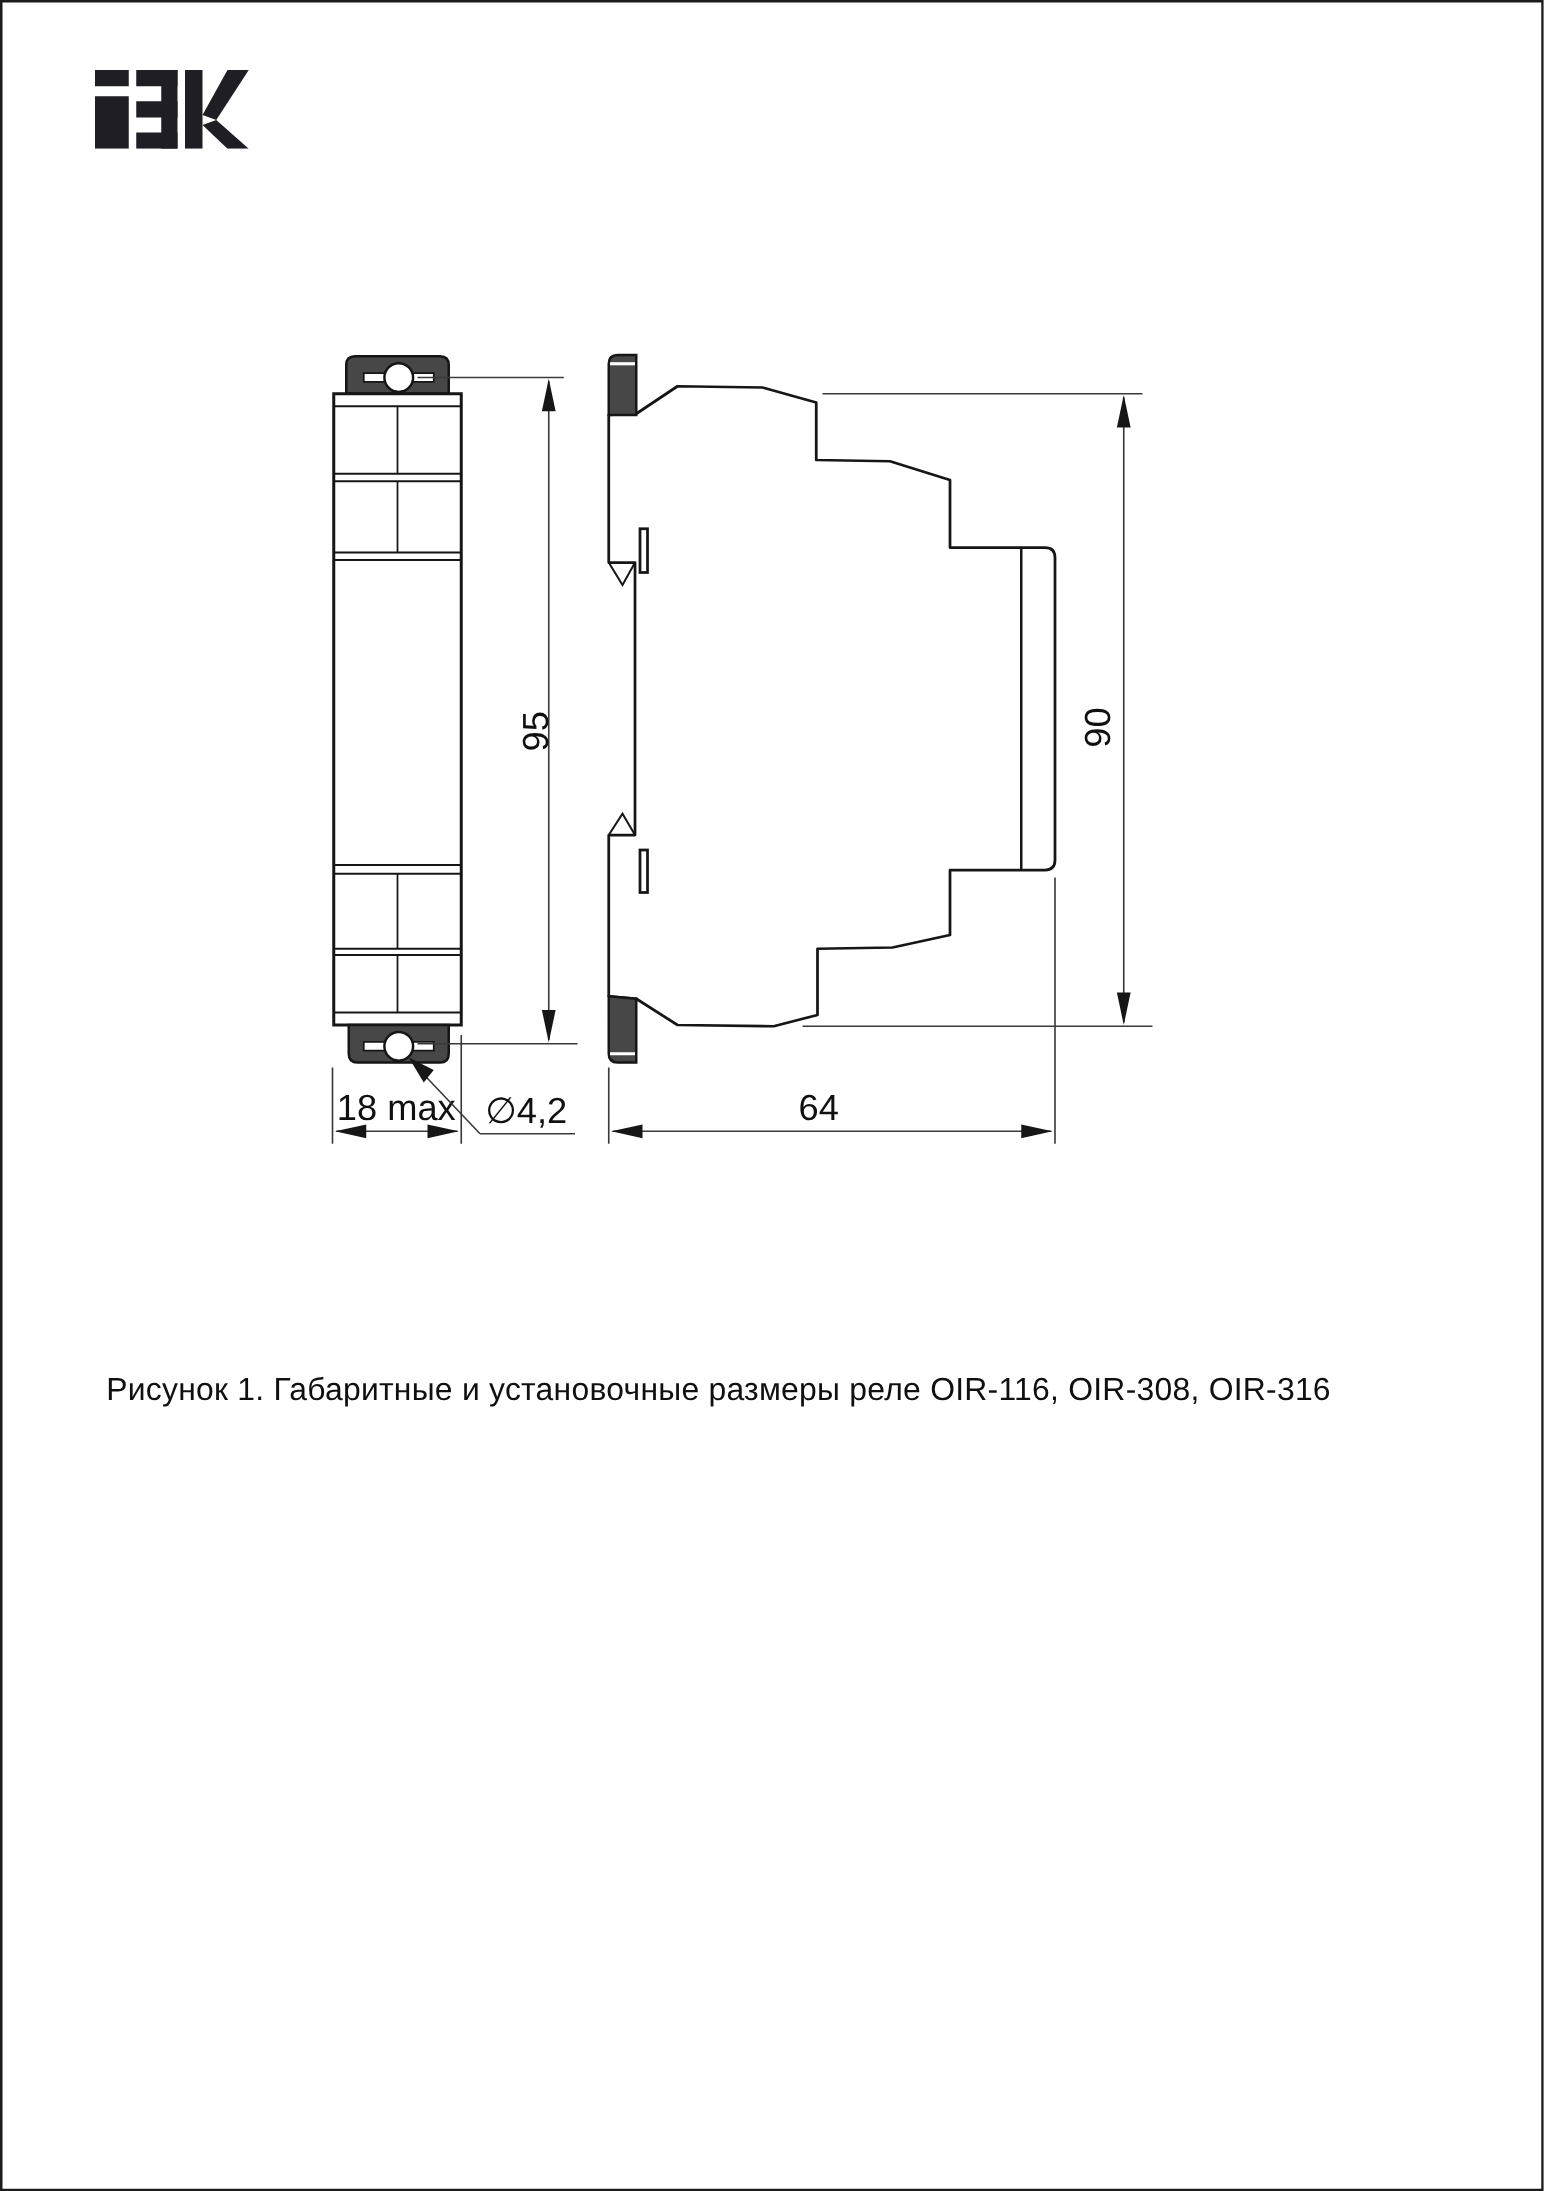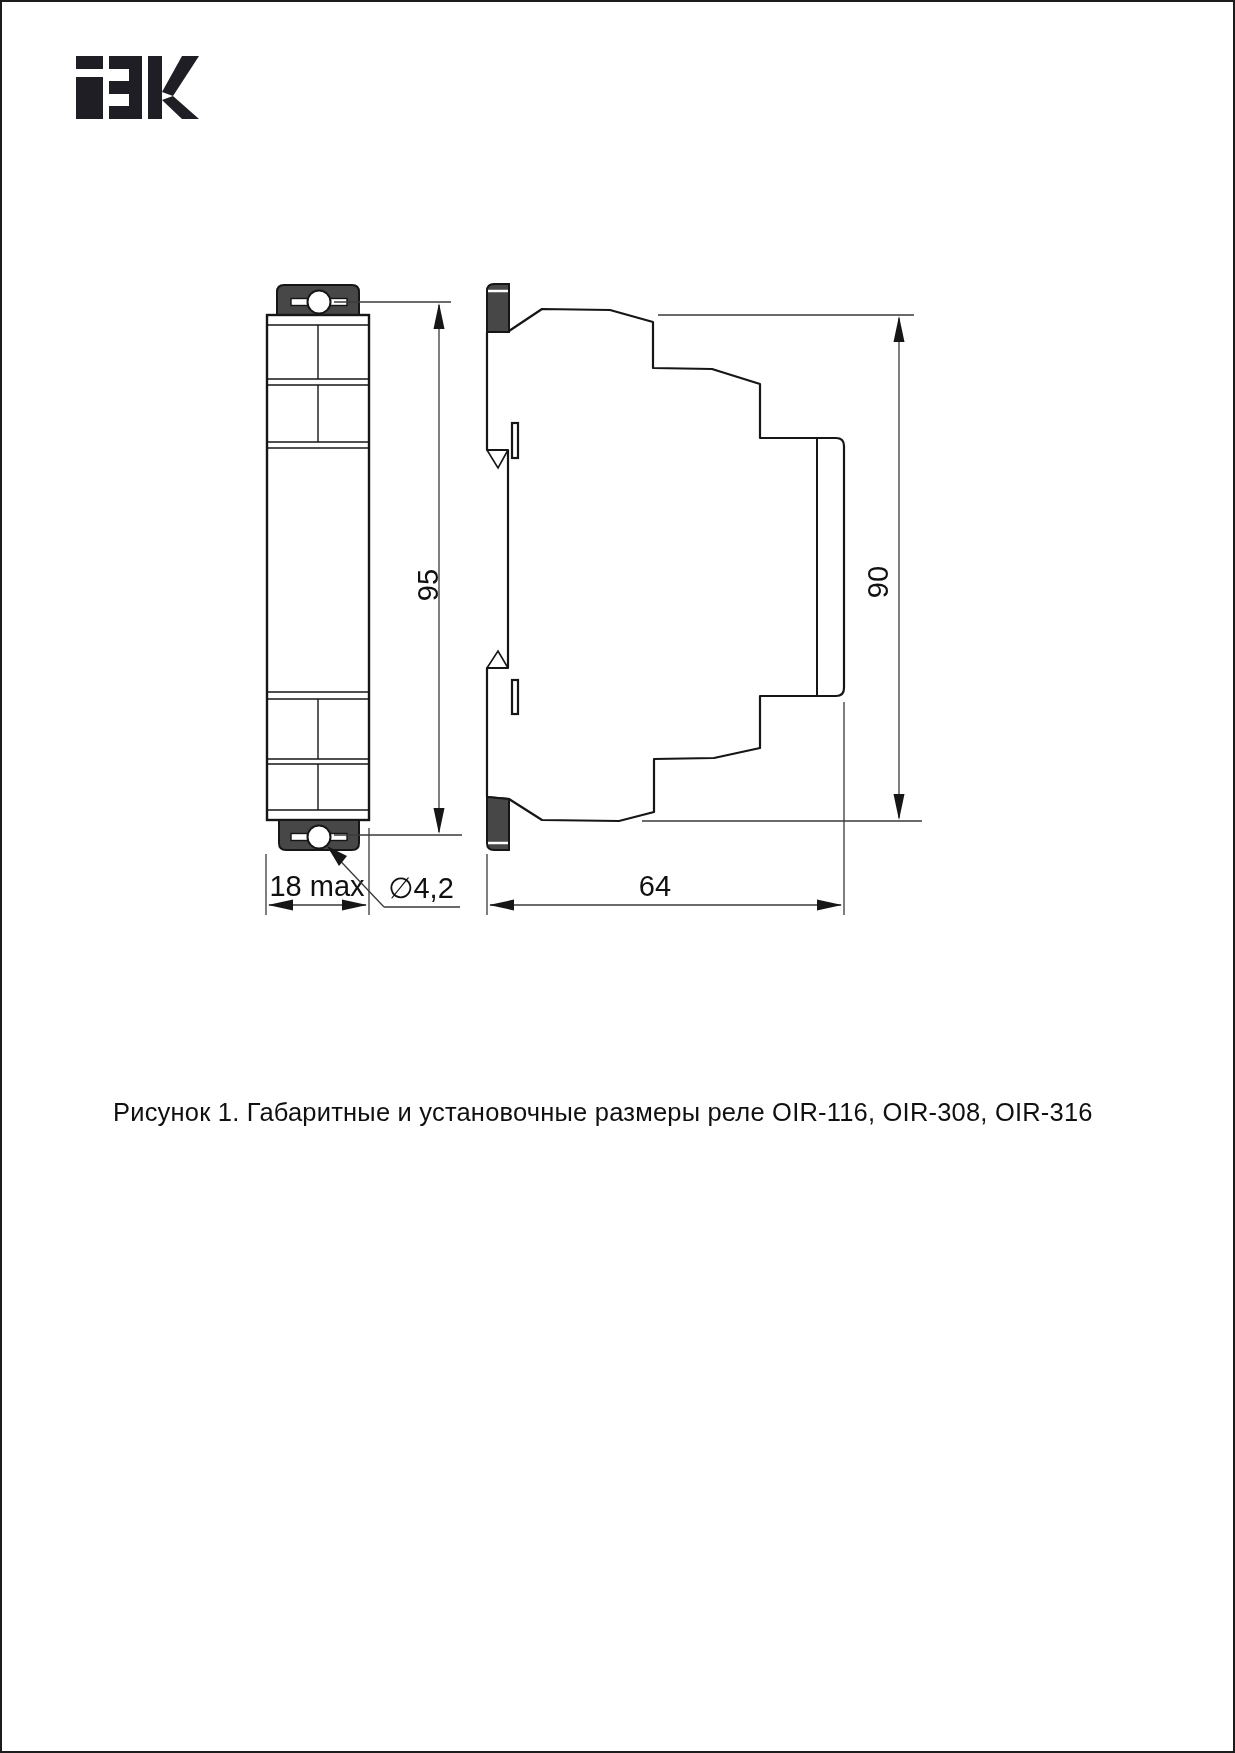--- a/index.html
+++ b/index.html
@@ -13,21 +13,20 @@
     font-family:"Liberation Sans", sans-serif;
     overflow:hidden;
   }
   .logo{position:absolute;left:74px;top:54px;width:124px;height:63px;}
   .sr{position:absolute;width:1px;height:1px;overflow:hidden;clip:rect(0 0 0 0);white-space:nowrap;}
   .drawing{position:absolute;left:0;top:0;width:1235px;height:960px;}
   .caption{
     position:absolute;left:83px;top:1096px;
     font-size:25.5px;color:#101010;letter-spacing:0.2px;
     white-space:nowrap;
-    margin-left:28px;
   }
   svg text.dim{
     font-family:"Liberation Sans", sans-serif;
     font-size:29px;fill:#101010;
   }
 </style>
 </head>
 <body>
 
 <div class="page">

